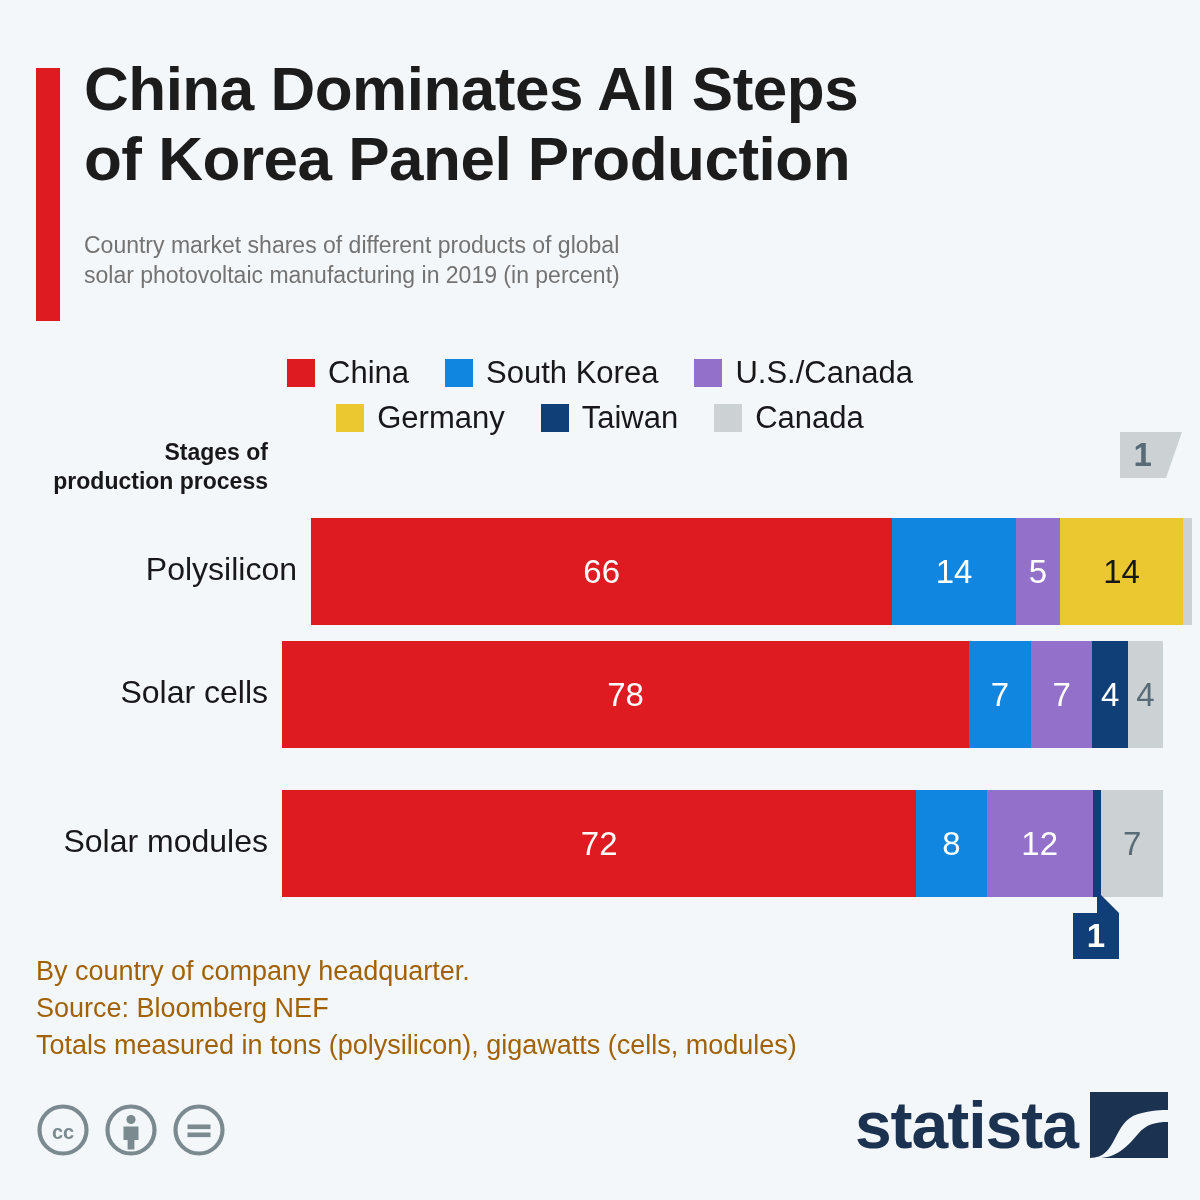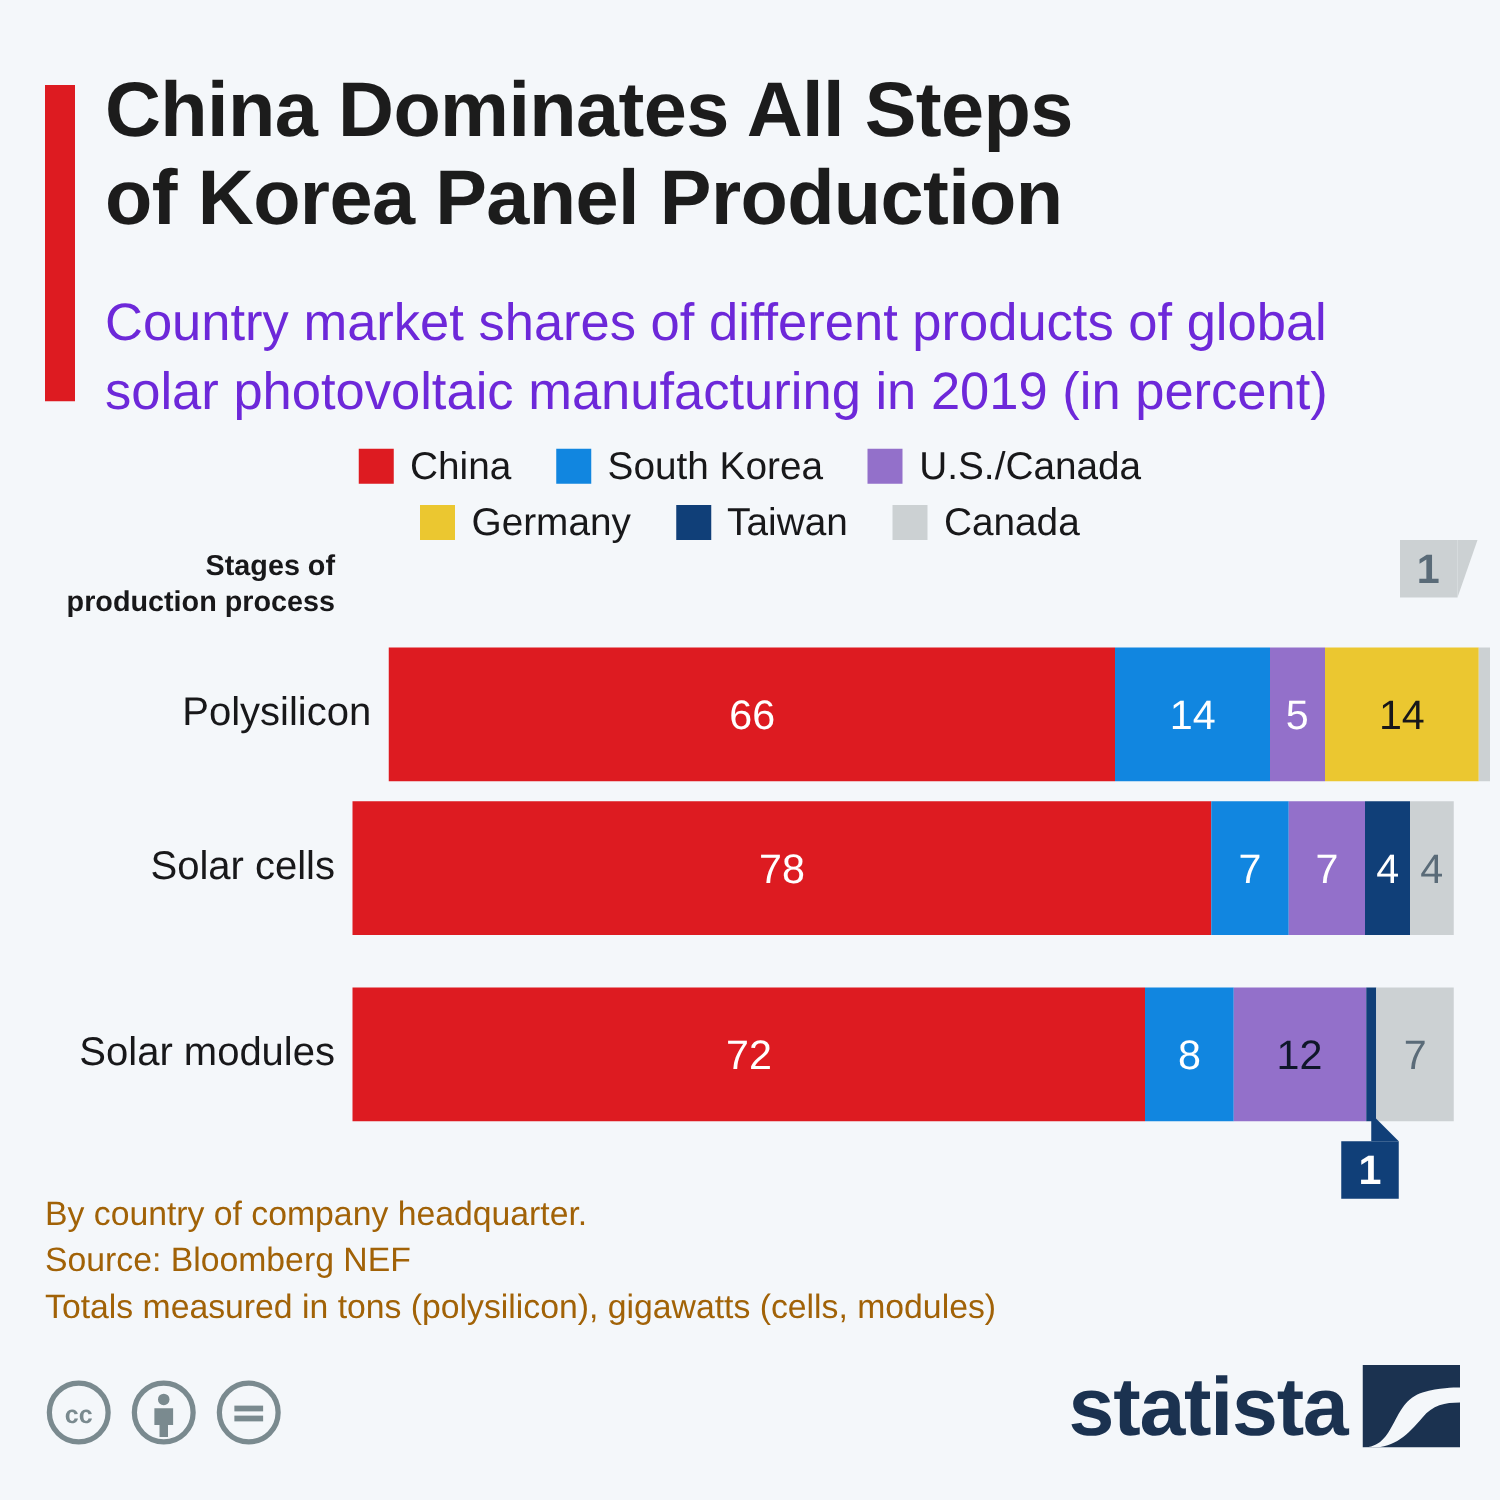--- a/index.html
+++ b/index.html
@@ -41,23 +41,23 @@
     line-height: 1.13;
     font-weight: bold;
     color: #1c1c1c;
     letter-spacing: -0.5px;
   }
   #subtitle {
     position: absolute;
     left: 84px;
     top: 230px;
     width: 1010px;
-    font-size: 42px;
+    font-size: 23px;
     line-height: 1.32;
-    color: #6d28d9;
+    color: #737373;
   }
 
   
   #legend {
     position: absolute;
     left: 0;
     top: 350px;
     width: 1200px;
   }
   .legend-row {
@@ -274,21 +274,21 @@
       </div>
       <div class="bar-row" style="top: 790px; height: 107px;">
         <div class="row-label" style="top: 32.5px;">Solar modules</div>
         <div class="bar-track" style="width: 881px;">
           <div class="seg" style="width: 634.32px; background: rgb(221, 27, 33); color: rgb(255, 255, 255);">
             <span class="seg-value">72</span>
           </div>
           <div class="seg" style="width: 70.48px; background: rgb(17, 134, 224); color: rgb(255, 255, 255);">
             <span class="seg-value">8</span>
           </div>
-          <div class="seg" style="width: 105.72px; background: rgb(147, 112, 202); color: #0f172a;">
+          <div class="seg" style="width: 105.72px; background: rgb(147, 112, 202); color: #ffffff;">
             <span class="seg-value">12</span>
           </div>
           <div class="seg" style="width: 8.81px; background: rgb(16, 63, 120); color: rgb(255, 255, 255);"></div>
           <div class="seg" style="width: 61.67px; background: rgb(204, 209, 211); color: rgb(90, 107, 120);">
             <span class="seg-value">7</span>
           </div>
         </div>
       </div>
     </div>
 <div class="callout-tail" style="left: 1165.6px; top: 432px; border-width: 46px 16px 0px 0px; border-top-style: solid; border-top-color: rgb(204, 209, 211); border-right-style: solid; border-right-color: transparent; border-left-style: solid; border-left-color: transparent; width: 0px; height: 0px; border-bottom-style: initial; border-bottom-color: initial;"></div>

